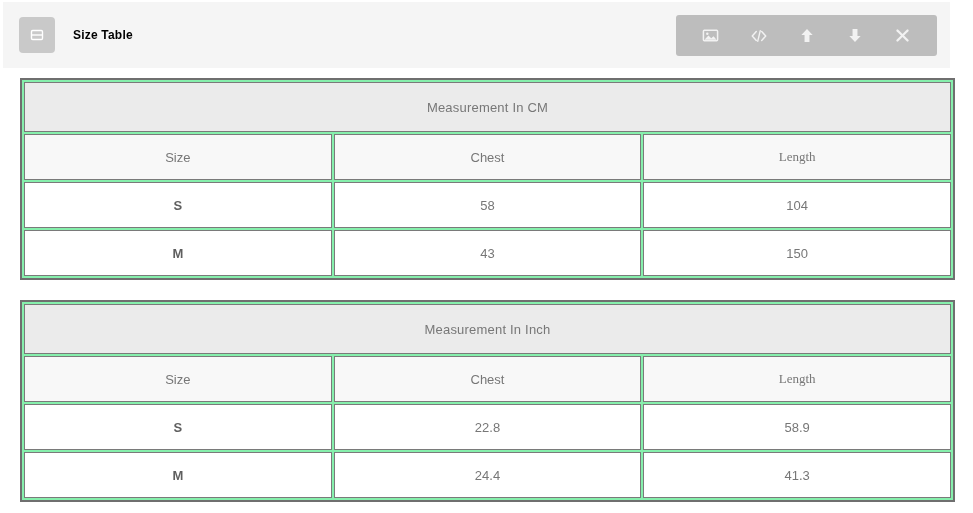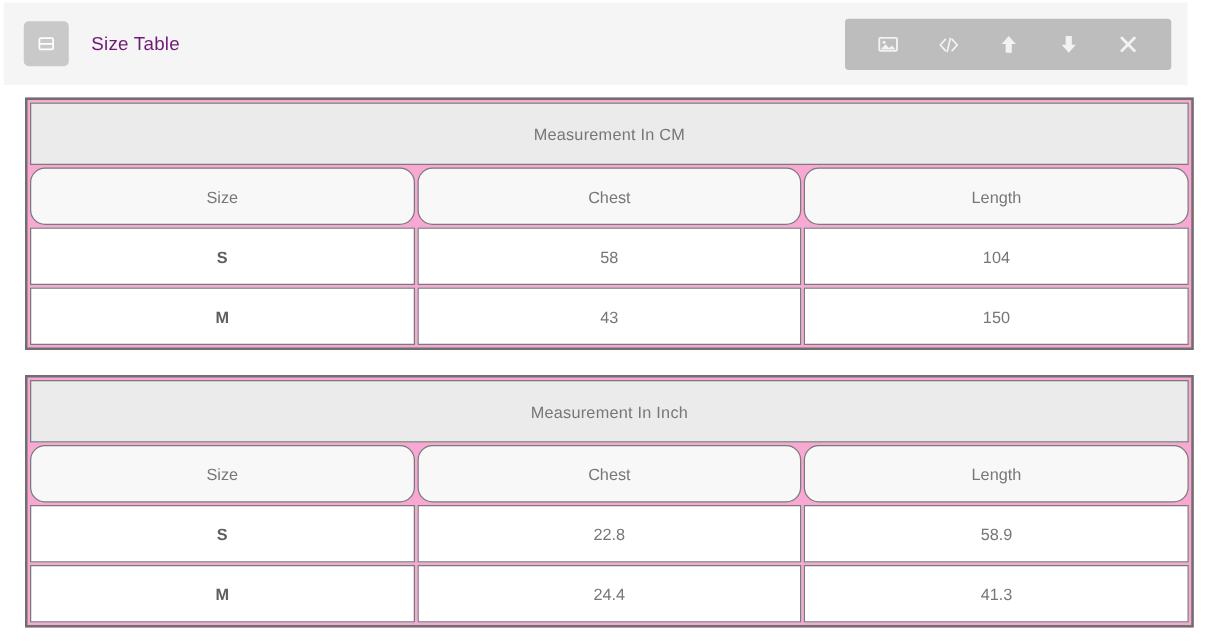--- a/index.html
+++ b/index.html
@@ -46,23 +46,23 @@
     background: #c9c9c9;
     display: flex;
     align-items: center;
     justify-content: center;
     flex: 0 0 auto;
   }
   .block-handle svg { display: block; }
 
   .tb-title {
     margin-left: 18px;
-    font-size: 15px;
-    font-weight: 400;
-    color: #701a75;
+    font-size: 12px;
+    font-weight: 700;
+    color: #000000;
     letter-spacing: .2px;
     white-space: nowrap;
   }
 
   .tb-actions {
     position: absolute;
     right: 13px;
     top: 13px;
     width: 261px;
     height: 41px;
@@ -89,21 +89,21 @@
     left: 20px;
     top: 78px;
     width: 935px;
   }
 
   table.size-table {
     width: 935px;
     border-collapse: separate;
     border-spacing: 2px;
     border: 2px solid #6f6f6f;
-    background: #f9a8d4;
+    background: #86efac;
     table-layout: fixed;
   }
   table.size-table + table.size-table {
     margin-top: 20px;
   }
 
   table.size-table td,
   table.size-table th {
     border: 1px solid #7a7a7a;
     font-weight: normal;
@@ -120,37 +120,36 @@
     font-weight: bold;
     color: #7d7d7d;
     letter-spacing: .2px;
   }
 
   th.col-head {
     background: #f8f8f8;
     height: 42px;
     font-size: 13px;
     color: #7a7a7a;
-    border-radius: 12px;
   }
 
   td.cell {
     background: #ffffff;
     height: 42px;
     font-size: 13px;
     color: #808080;
   }
   td.cell.size-label {
     font-weight: bold;
     color: #5f5f5f;
   }
 
   .col-size   { width: 232px; }
   .col-chest  { width: 314px; }
-  .col-length { width: 381px; }
+  .col-length { width: 381px; font-family: Liberation Serif, serif; }
 </style>
 </head>
 <body>
 
 <div class="page">
 
   <div class="toolbar">
 
     <div class="tb-left">
       <div class="block-handle">

